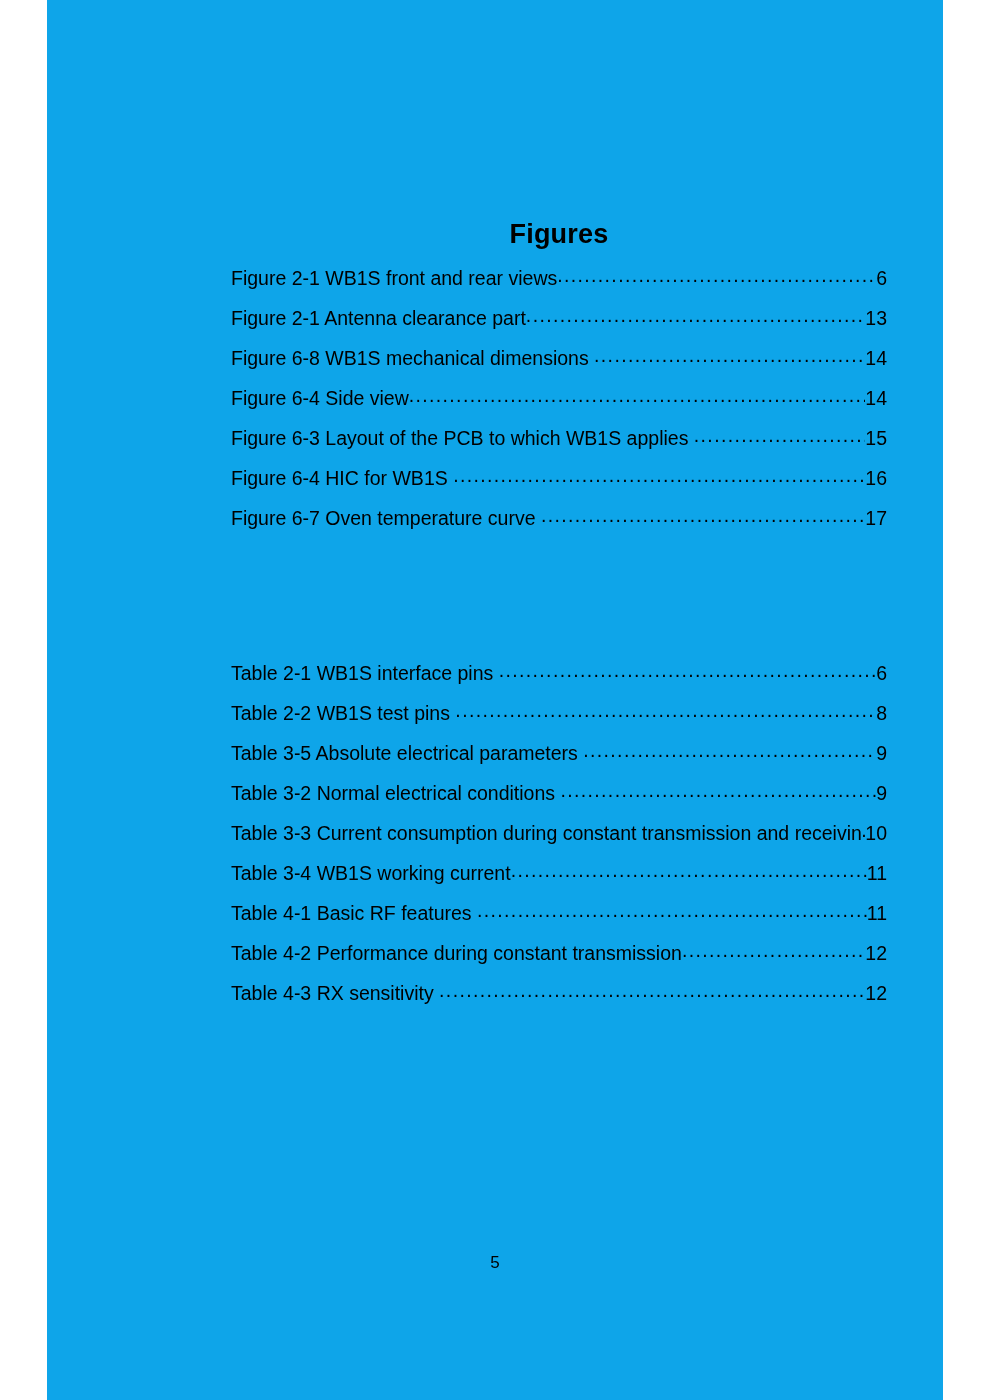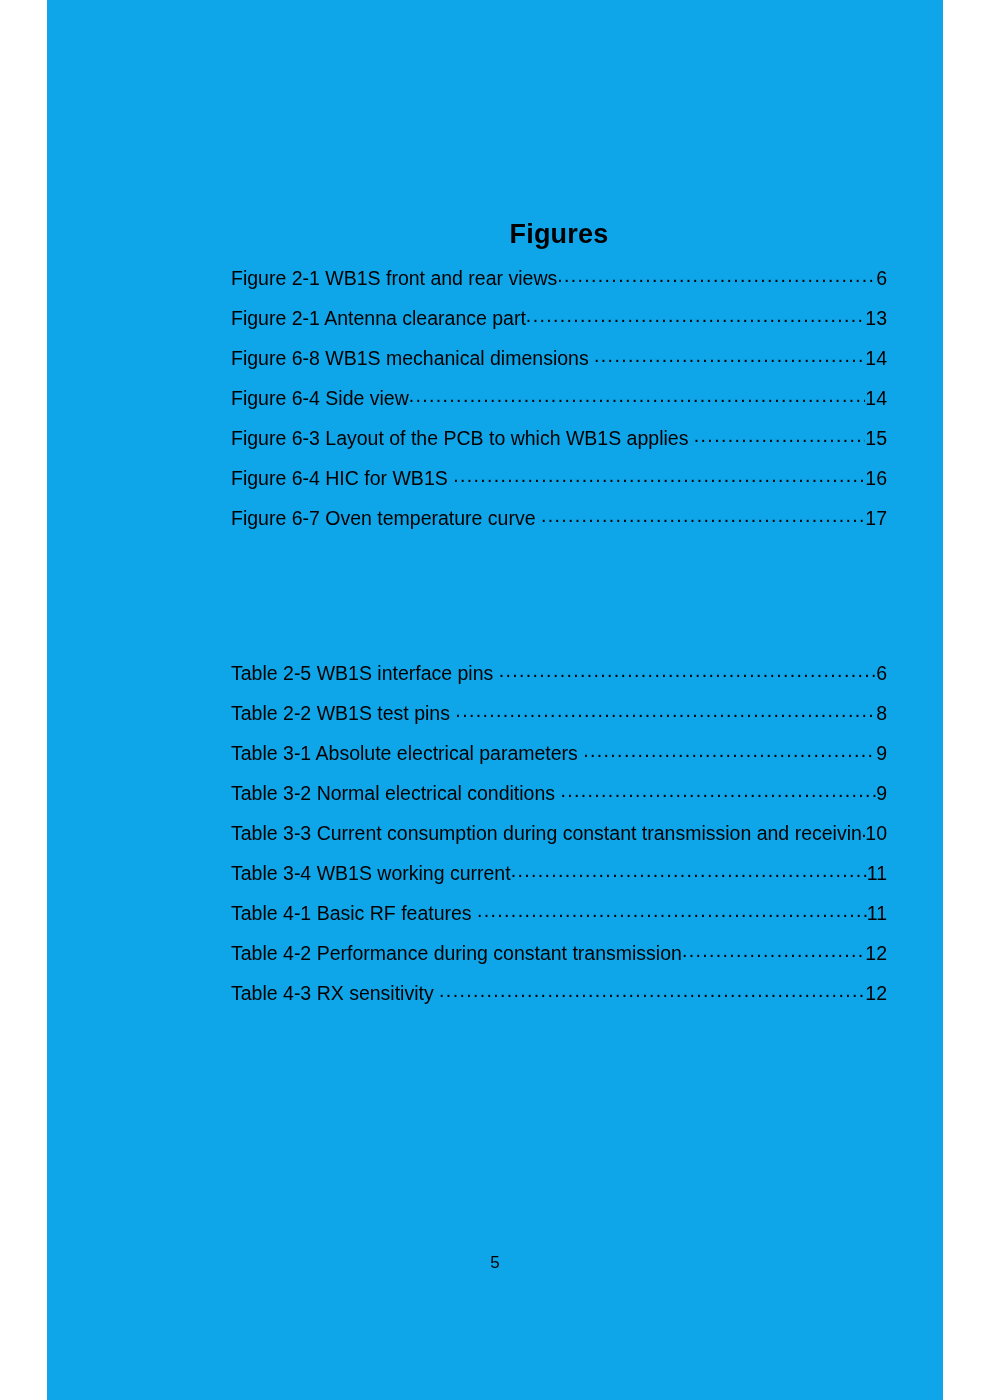--- a/index.html
+++ b/index.html
@@ -153,31 +153,31 @@
         <li class="toc-entry gap-before-leader">
           <span class="toc-title">Figure 6-7 Oven temperature curve</span>
           <span class="toc-leader"></span>
           <span class="toc-page">17</span>
         </li>
       </ul>
 
 
     <ul class="toc-list" id="tables-list">
         <li class="toc-entry gap-before-leader">
-          <span class="toc-title">Table 2-5 WB1S interface pins</span>
+          <span class="toc-title">Table 2-1 WB1S interface pins</span>
           <span class="toc-leader"></span>
           <span class="toc-page">6</span>
         </li>
         <li class="toc-entry gap-before-leader">
           <span class="toc-title">Table 2-2 WB1S test pins</span>
           <span class="toc-leader"></span>
           <span class="toc-page">8</span>
         </li>
         <li class="toc-entry gap-before-leader">
-          <span class="toc-title">Table 3-1 Absolute electrical parameters</span>
+          <span class="toc-title">Table 3-5 Absolute electrical parameters</span>
           <span class="toc-leader"></span>
           <span class="toc-page">9</span>
         </li>
         <li class="toc-entry gap-before-leader">
           <span class="toc-title">Table 3-2 Normal electrical conditions</span>
           <span class="toc-leader"></span>
           <span class="toc-page">9</span>
         </li>
         <li class="toc-entry">
           <span class="toc-title">Table 3-3 Current consumption during constant transmission and receiving</span>

